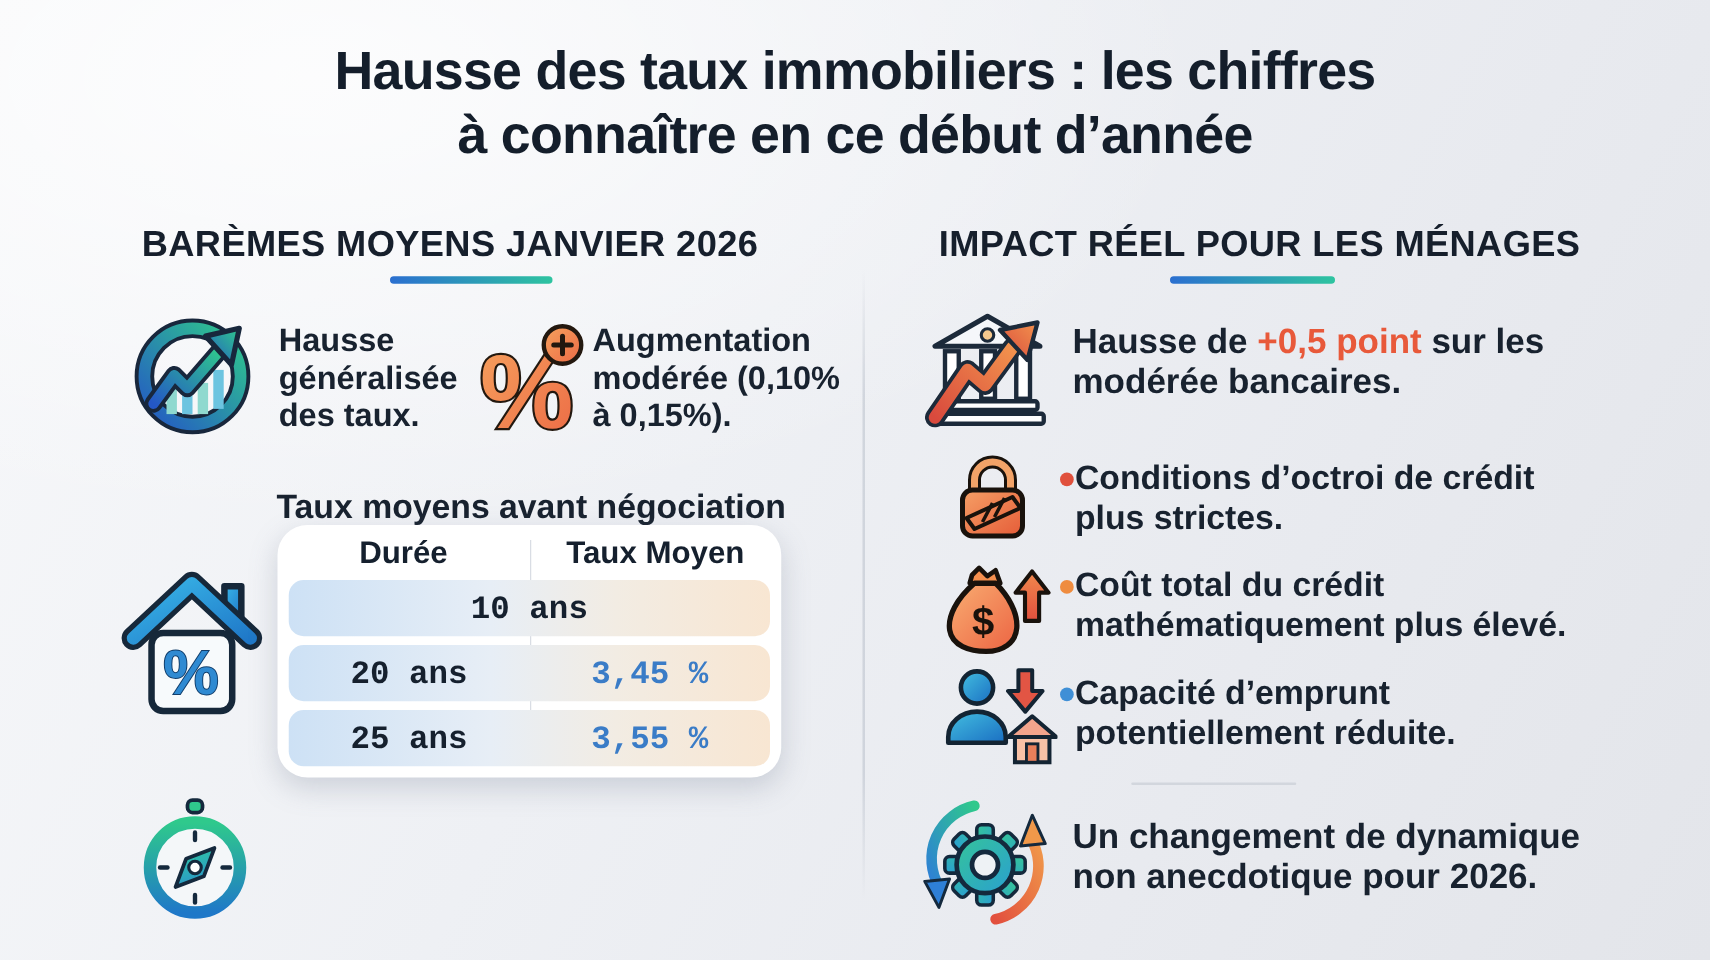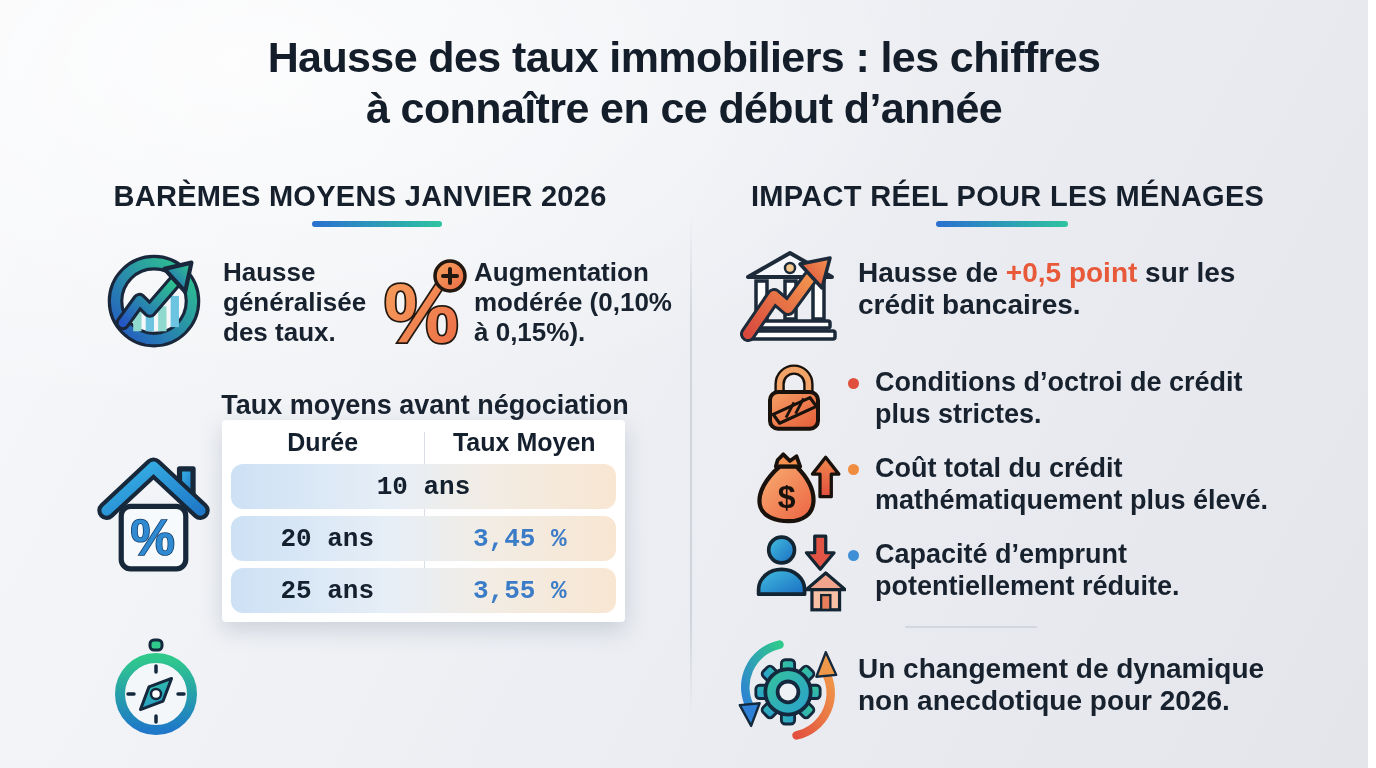--- a/index.html
+++ b/index.html
@@ -38,37 +38,37 @@
   .blurb{font-weight:700;line-height:1.16;color:#18222f;}
   .txt-hausse{left:223px;top:257px;width:178px;font-size:26px;}
   .txt-augment{left:474px;top:257px;width:218px;font-size:26px;}
   .table-title{left:205px;top:390px;width:440px;text-align:center;font-size:27px;font-weight:700;}
   .txt-reference{left:222px;top:653px;width:430px;font-size:28px;}
   .txt-bank{left:858px;top:257px;width:408px;font-size:28px;}
   .txt-dynamic{left:858px;top:653px;width:410px;font-size:28px;}
   
   .table-card{
     left:222px;top:420px;width:403px;height:202px;
-    background:#fff;border-radius:4px;
+    background:#fff;border-radius:24px;
     box-shadow:0 8px 22px rgba(110,122,145,.28);
     padding:0;
   }
   .tc-head{display:flex;height:44px;align-items:center;}
   .tc-head div{flex:1;text-align:center;font-size:25px;font-weight:700;color:#15202e;}
   .tc-vline{position:absolute;left:50%;top:12px;bottom:12px;width:1px;background:#d9dde4;}
   .tc-rows{position:absolute;left:9px;right:9px;top:44px;display:flex;flex-direction:column;gap:7px;font-family:Liberation Mono, monospace;}
   .tc-row{
     display:flex;height:45px;align-items:center;border-radius:12px;
     background:linear-gradient(90deg,#cde1f5 0%,#e7eef6 42%,#f2ece3 68%,#f8e6d2 100%);
   }
   .tc-row div{flex:1;text-align:center;}
   .cell-dur{font-size:26px;font-weight:700;color:#15202e;}
   .cell-rate{font-size:26px;font-weight:800;}
   
-  .bullet-item{display:flex;gap:16px;align-items:flex-start;}
+  .bullet-item{display:flex;gap:1px;align-items:flex-start;}
   .dot{width:11px;height:11px;border-radius:50%;margin-top:12px;flex:0 0 auto;}
   .bullet-txt{font-size:27px;font-weight:700;line-height:1.2;color:#18222f;}
   .b1{left:848px;top:366px;width:410px;}
   .b2{left:848px;top:452px;width:440px;}
   .b3{left:848px;top:538px;width:410px;}
   
   .divider-center{
     left:690px;top:215px;width:2px;height:505px;
     background:linear-gradient(180deg,rgba(150,160,175,0),rgba(150,160,175,.32) 20%,rgba(150,160,175,.32) 80%,rgba(150,160,175,0));
   }
@@ -206,21 +206,21 @@
       <rect x="16" y="33" width="11" height="38" fill="#ffffff" stroke="#1c2a3a" stroke-width="3.5"></rect>
       <rect x="45" y="33" width="11" height="38" fill="#ffffff" stroke="#1c2a3a" stroke-width="3.5"></rect>
       <rect x="73" y="33" width="11" height="38" fill="#ffffff" stroke="#1c2a3a" stroke-width="3.5"></rect>
       <rect x="10" y="73" width="80" height="7" rx="2" fill="#ffffff" stroke="#1c2a3a" stroke-width="3.5"></rect>
       <rect x="5" y="83" width="90" height="8" rx="2" fill="#ffffff" stroke="#1c2a3a" stroke-width="3.5"></rect>
       <polyline points="8,86 34,48 48,60 70,30" fill="none" stroke="#1c2a3a" stroke-width="16" stroke-linecap="round" stroke-linejoin="round"></polyline>
       <polyline points="8,86 34,48 48,60 70,30" fill="none" stroke="url(#gBankArr)" stroke-width="10" stroke-linecap="round" stroke-linejoin="round"></polyline>
       <polygon points="60,16 90,10 82,40" fill="url(#gBankArr)" stroke="#1c2a3a" stroke-width="3.5" stroke-linejoin="round"></polygon>
     </svg>
   </div>
-  <div class="abs blurb txt-bank"><span>Hausse de </span><span class="hl" style="color: rgb(232, 89, 58);">+0,5 point</span><span> sur les crédit bancaires.</span></div>
+  <div class="abs blurb txt-bank"><span>Hausse de </span><span class="hl" style="color: rgb(232, 89, 58);">+0,5 point</span><span> sur les modérée bancaires.</span></div>
 
   <div class="abs" style="left:756px;top:360px;">
     <svg width="76" height="72" viewBox="0 0 80 90">
       <defs>
         <linearGradient id="gLock" x1="0" y1="0" x2="1" y2="1">
           <stop offset="0" stop-color="#f6a066"></stop>
             <stop offset="1" stop-color="#e55c38"></stop>
         </linearGradient>
       </defs>
       <path d="M22,44 v-14 a18,18 0 0 1 36,0 v14" fill="none" stroke="#19120c" stroke-width="13" stroke-linecap="round"></path>

